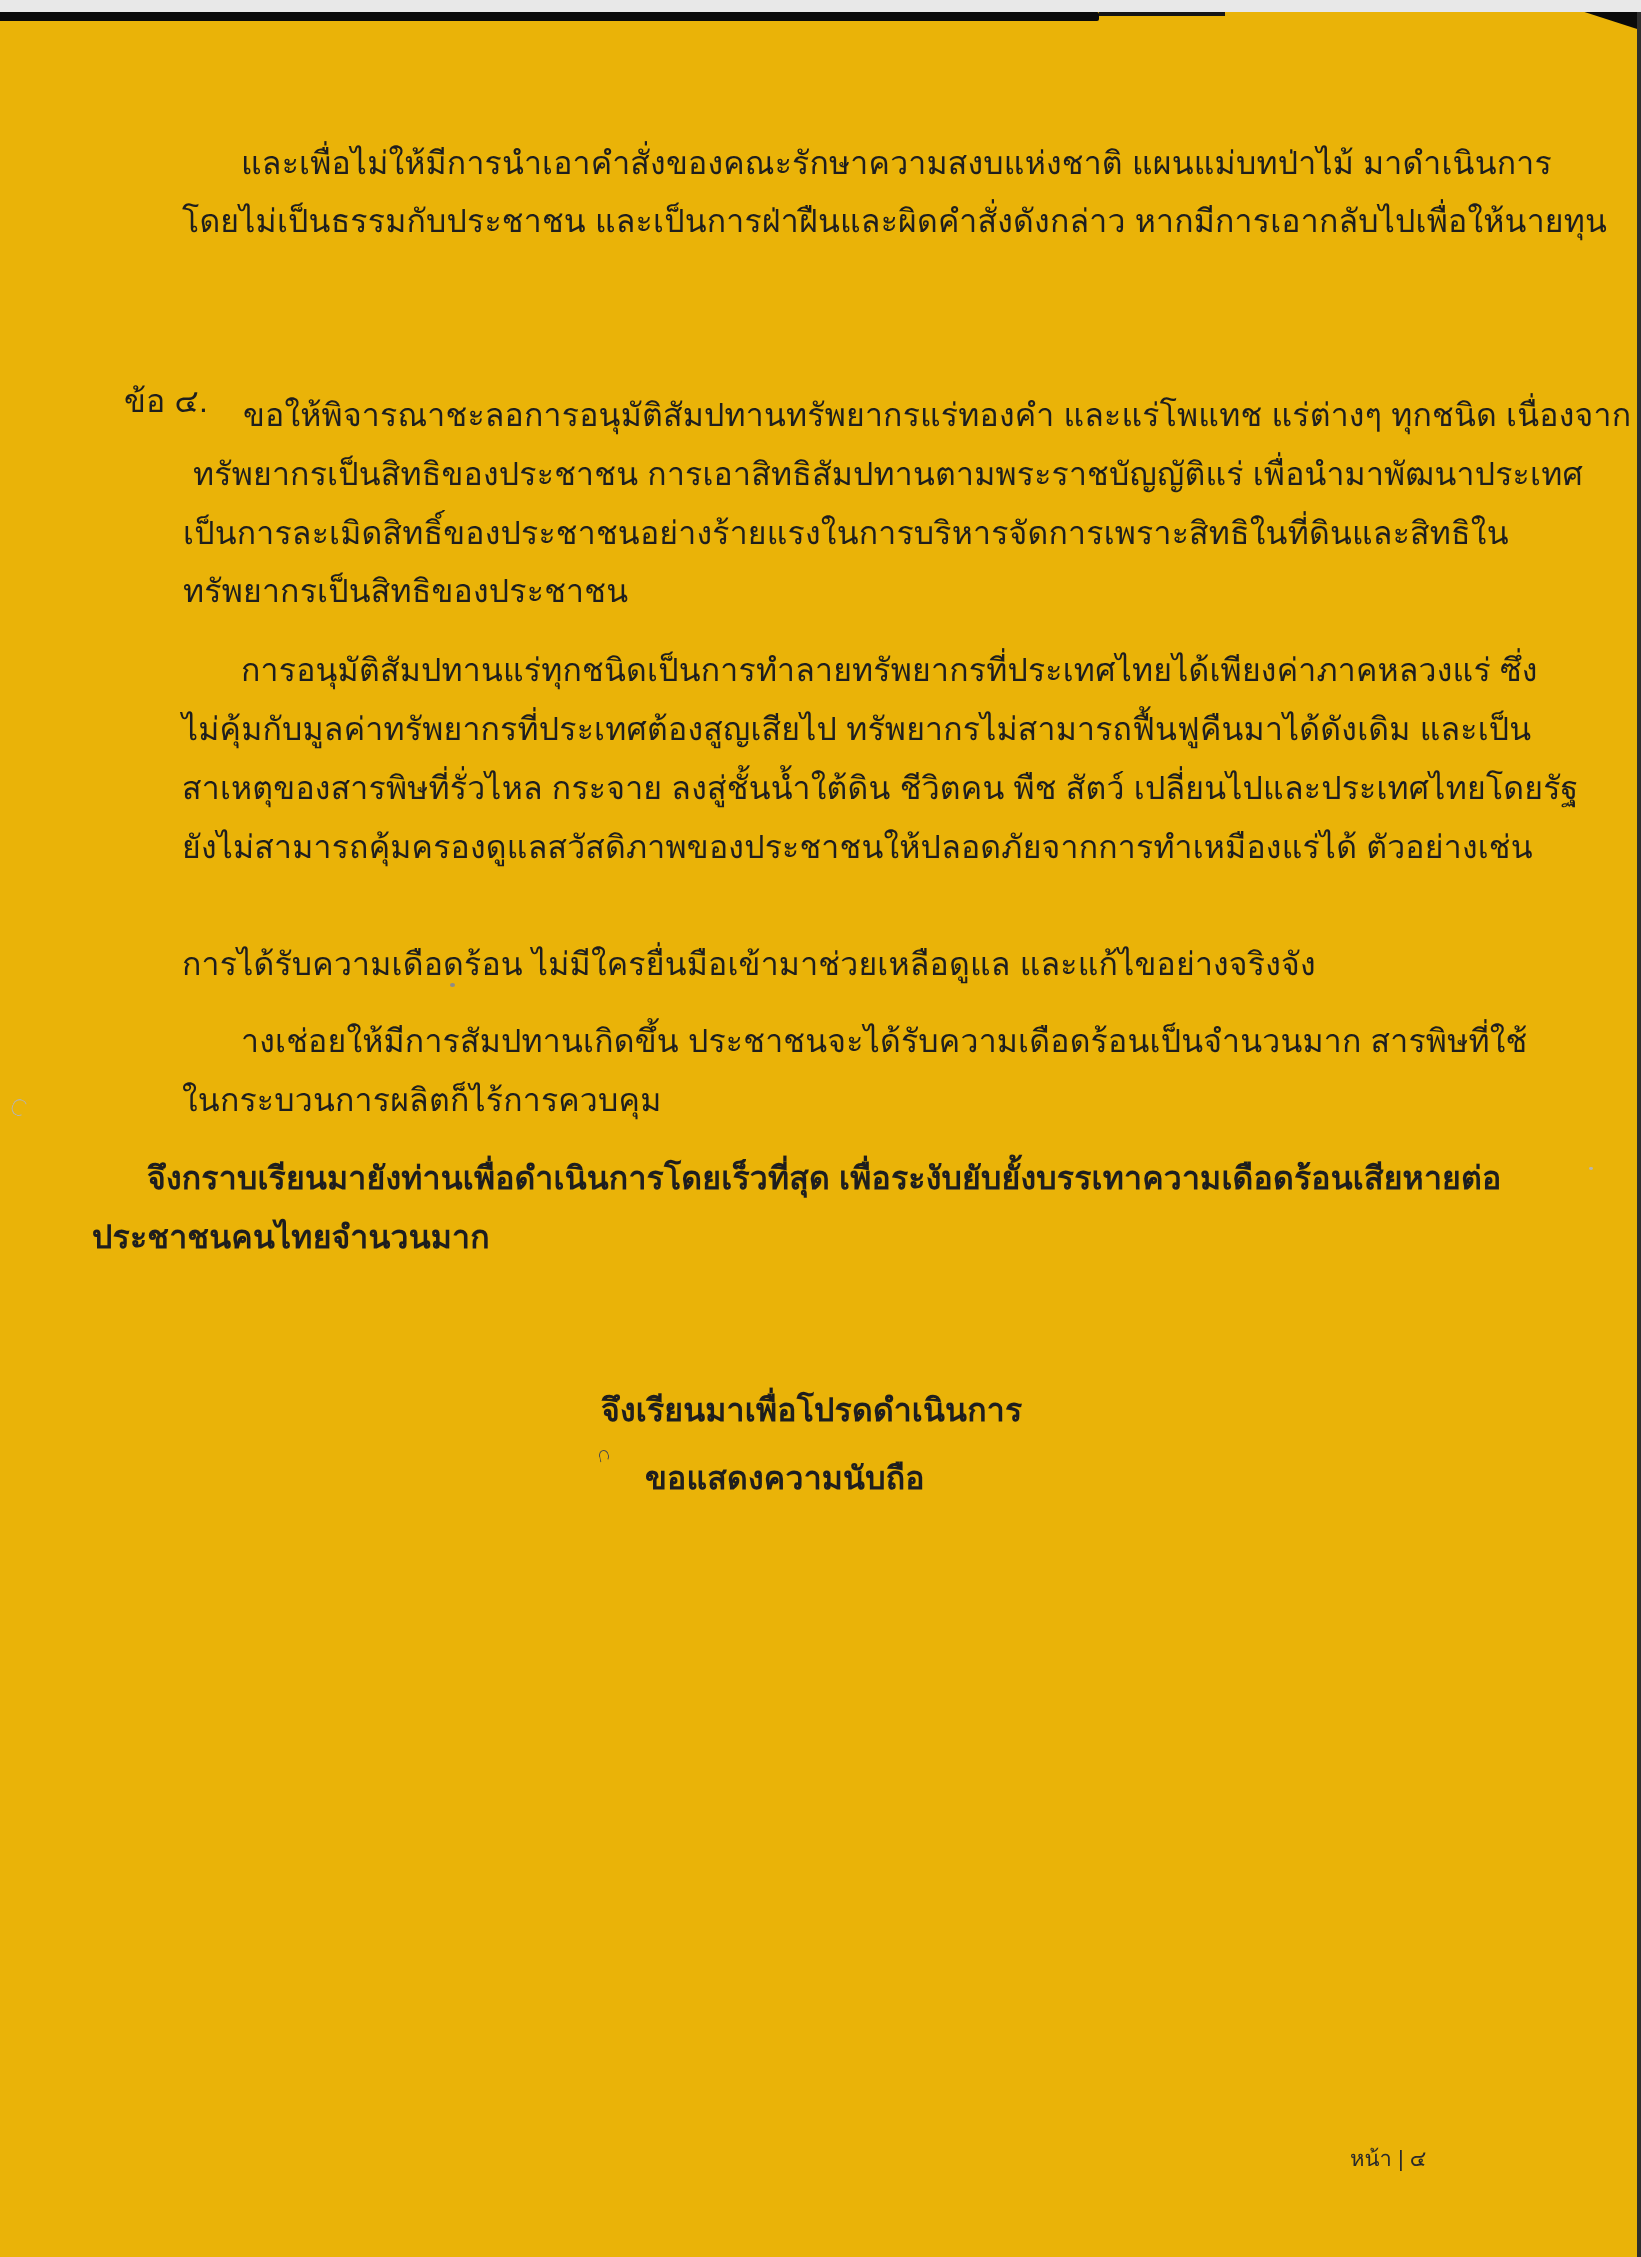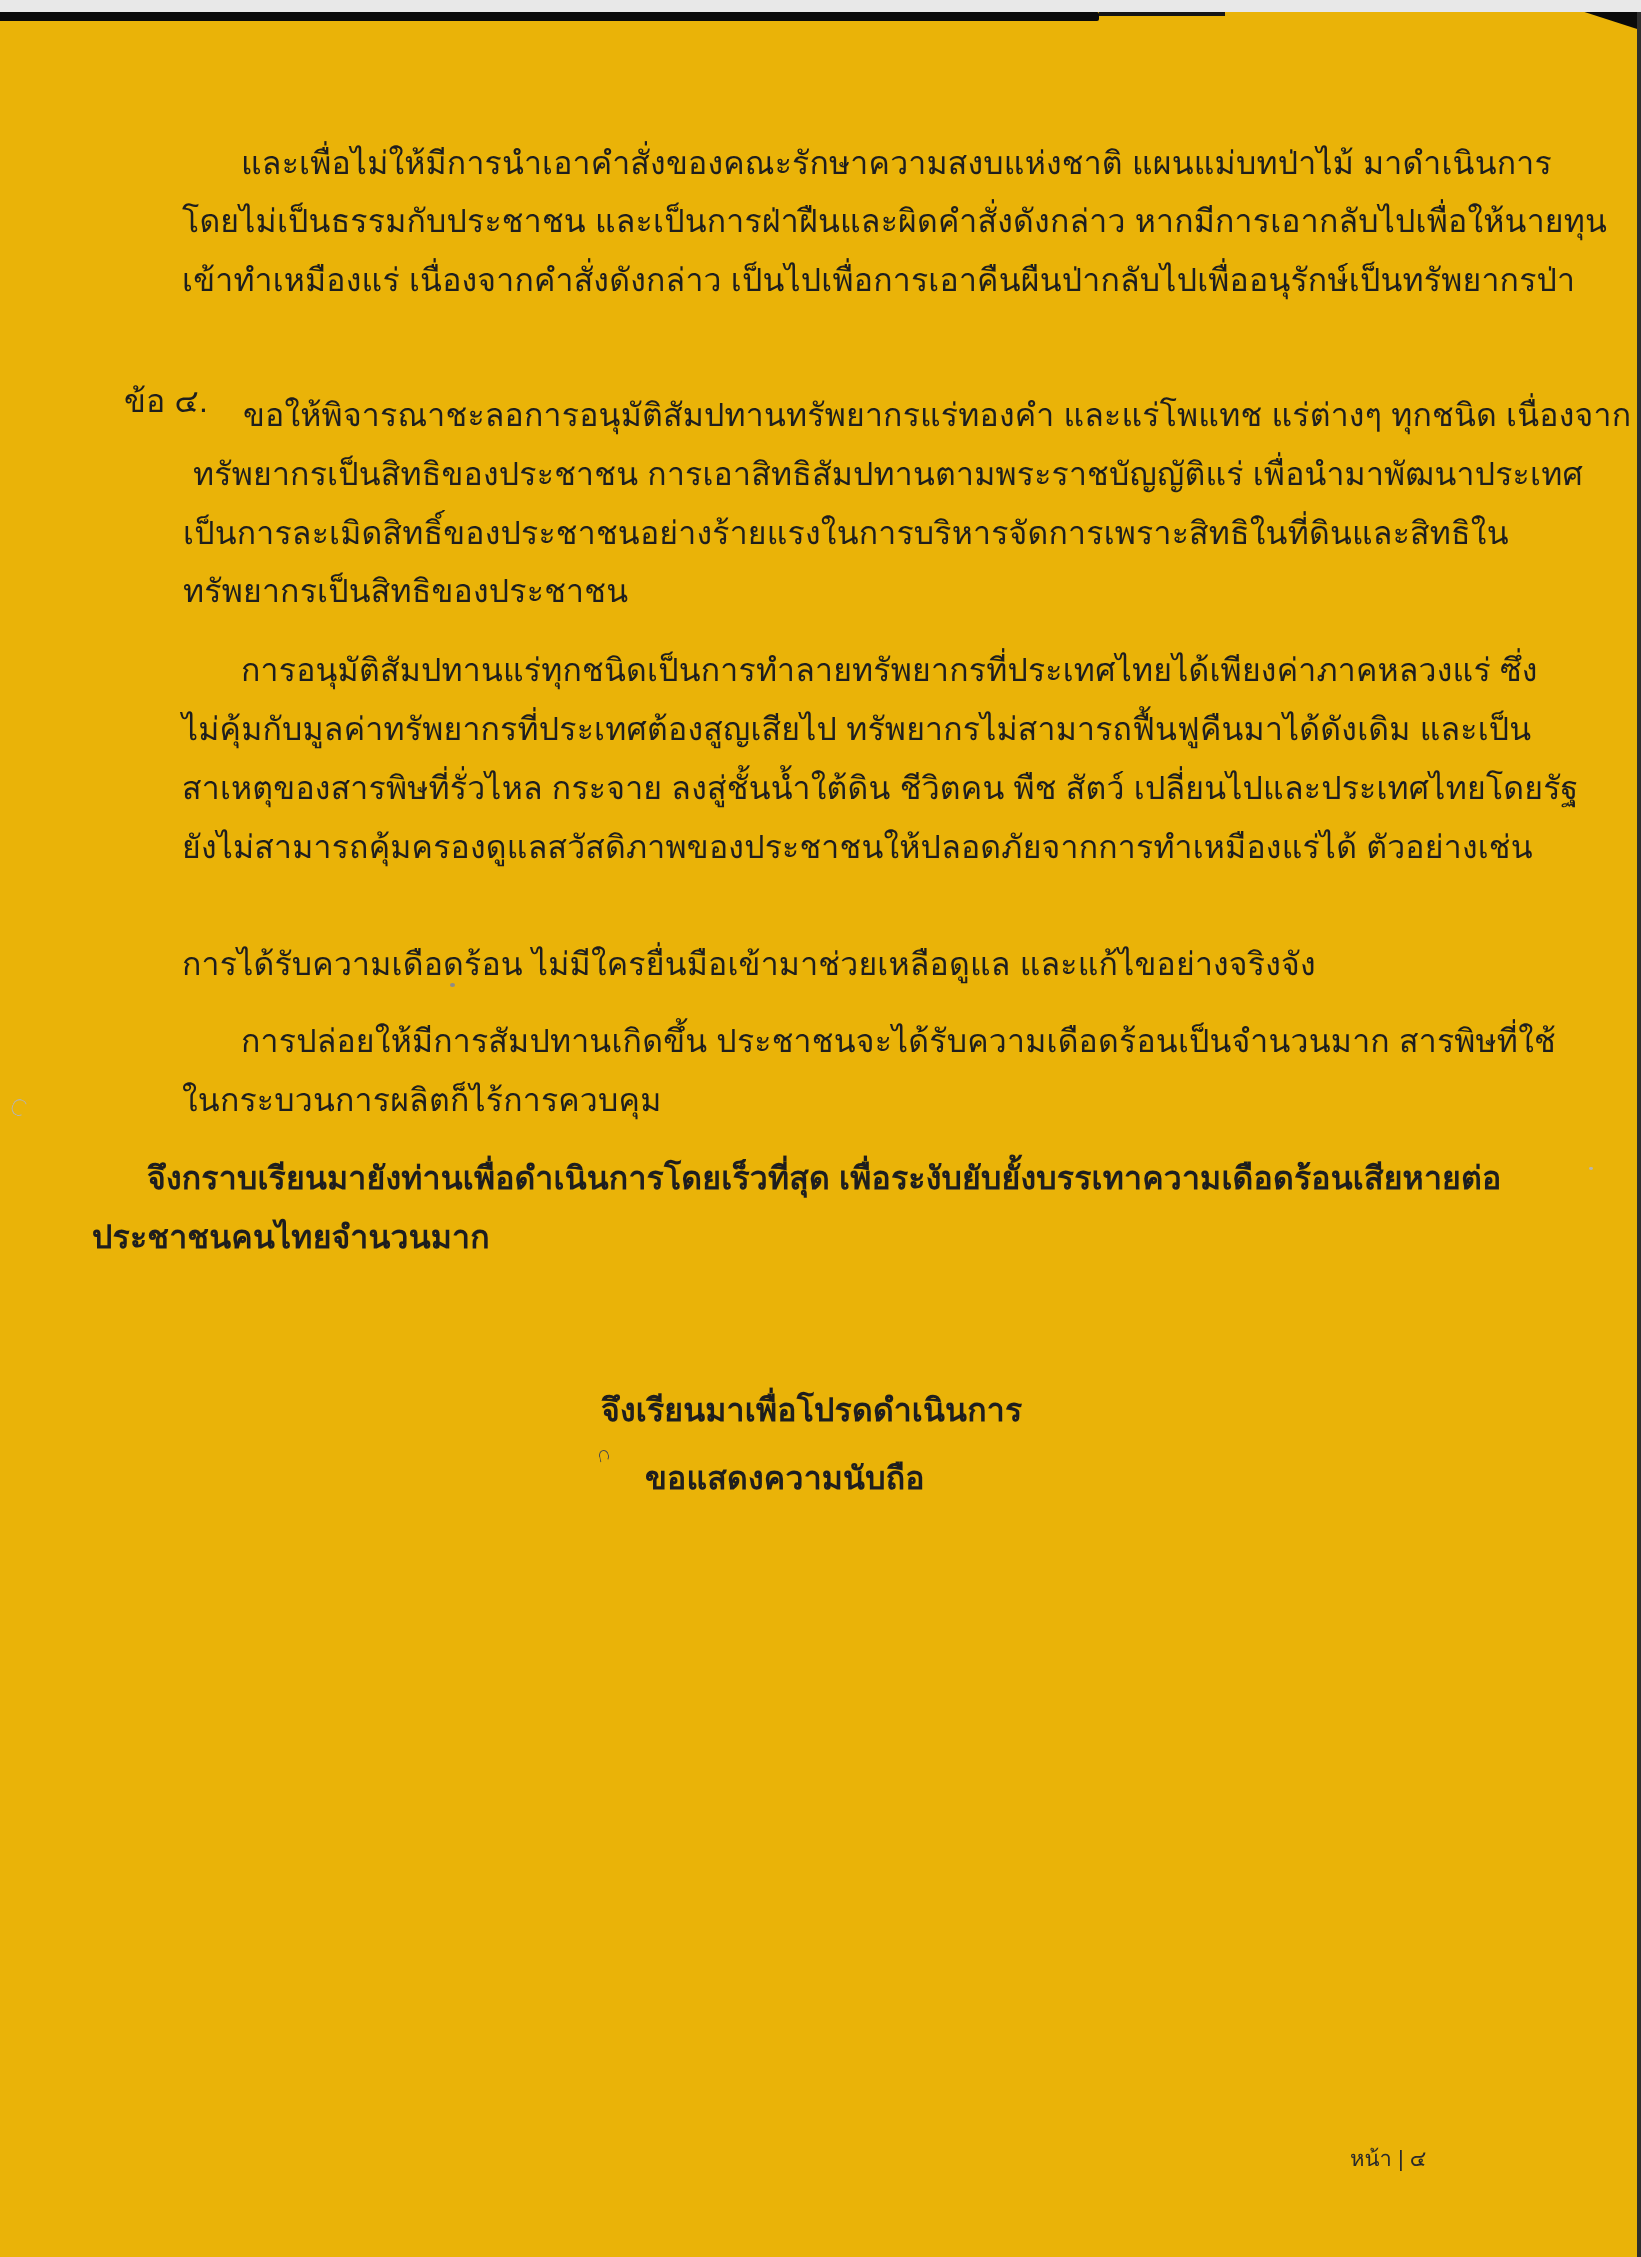--- a/index.html
+++ b/index.html
@@ -68,35 +68,34 @@
   <div class="artifact top-bar-2"></div>
   <div class="artifact top-corner-mark"></div>
   <div class="artifact right-edge-line"></div>
   <div class="artifact left-curl-mark"></div>
   <div class="artifact speck-1"></div>
   <div class="artifact speck-2"></div>
   <div class="artifact pre-sign-mark"></div>
 
   <div class="line" style="left:241px; top:126px;">และเพื่อไม่ให้มีการนำเอาคำสั่งของคณะรักษาความสงบแห่งชาติ แผนแม่บทป่าไม้ มาดำเนินการ</div>
   <div class="line" style="left:182px; top:184px;">โดยไม่เป็นธรรมกับประชาชน และเป็นการฝ่าฝืนและผิดคำสั่งดังกล่าว หากมีการเอากลับไปเพื่อให้นายทุน</div>
-  <div class="line" style="left:182px; top:243px;">เข้าทำเหมืองแร่ เนื่องจากคำสั่งดังกล่าว เป็นไปเพื่อการเอาคืนผืนป่ากลับไปเพื่ออนุรักษ์เป็นทรัพยากรป่า</div>
 
   <div class="line" style="left:124px; top:364px;">ข้อ ๔.</div>
   <div class="line" style="left:243px; top:378px;">ขอให้พิจารณาชะลอการอนุมัติสัมปทานทรัพยากรแร่ทองคำ และแร่โพแทช แร่ต่างๆ ทุกชนิด เนื่องจาก</div>
   <div class="line" style="left:193px; top:437px;">ทรัพยากรเป็นสิทธิของประชาชน การเอาสิทธิสัมปทานตามพระราชบัญญัติแร่ เพื่อนำมาพัฒนาประเทศ</div>
   <div class="line" style="left:183px; top:496px;">เป็นการละเมิดสิทธิ์ของประชาชนอย่างร้ายแรงในการบริหารจัดการเพราะสิทธิในที่ดินและสิทธิใน</div>
   <div class="line" style="left:183px; top:554px;">ทรัพยากรเป็นสิทธิของประชาชน</div>
 
   <div class="line" style="left:241px; top:633px;">การอนุมัติสัมปทานแร่ทุกชนิดเป็นการทำลายทรัพยากรที่ประเทศไทยได้เพียงค่าภาคหลวงแร่ ซึ่ง</div>
   <div class="line" style="left:182px; top:692px;">ไม่คุ้มกับมูลค่าทรัพยากรที่ประเทศต้องสูญเสียไป ทรัพยากรไม่สามารถฟื้นฟูคืนมาได้ดังเดิม และเป็น</div>
   <div class="line" style="left:182px; top:751px;">สาเหตุของสารพิษที่รั่วไหล กระจาย ลงสู่ชั้นน้ำใต้ดิน ชีวิตคน พืช สัตว์ เปลี่ยนไปและประเทศไทยโดยรัฐ</div>
   <div class="line" style="left:182px; top:810px;">ยังไม่สามารถคุ้มครองดูแลสวัสดิภาพของประชาชนให้ปลอดภัยจากการทำเหมืองแร่ได้ ตัวอย่างเช่น</div>
   <div class="line" style="left:182px; top:927px;text-align:right;">การได้รับความเดือดร้อน ไม่มีใครยื่นมือเข้ามาช่วยเหลือดูแล และแก้ไขอย่างจริงจัง</div>
 
-  <div class="line" style="left:241px; top:1004px;">การปล่อยให้มีการสัมปทานเกิดขึ้น ประชาชนจะได้รับความเดือดร้อนเป็นจำนวนมาก สารพิษที่ใช้</div>
+  <div class="line" style="left:241px; top:1004px;">างเช่อยให้มีการสัมปทานเกิดขึ้น ประชาชนจะได้รับความเดือดร้อนเป็นจำนวนมาก สารพิษที่ใช้</div>
   <div class="line" style="left:182px; top:1063px;">ในกระบวนการผลิตก็ไร้การควบคุม</div>
 
   <div class="line bold" style="left:147px; top:1141px;">จึงกราบเรียนมายังท่านเพื่อดำเนินการโดยเร็วที่สุด เพื่อระงับยับยั้งบรรเทาความเดือดร้อนเสียหายต่อ</div>
   <div class="line bold" style="left:92px;  top:1200px;">ประชาชนคนไทยจำนวนมาก</div>
 
   <div class="line semibold" style="left:601px; top:1373px;">จึงเรียนมาเพื่อโปรดดำเนินการ</div>
   <div class="line semibold" style="left:645px; top:1441px;">ขอแสดงความนับถือ</div>
 
   <div class="footer-text">หน้า | ๔</div>
 

